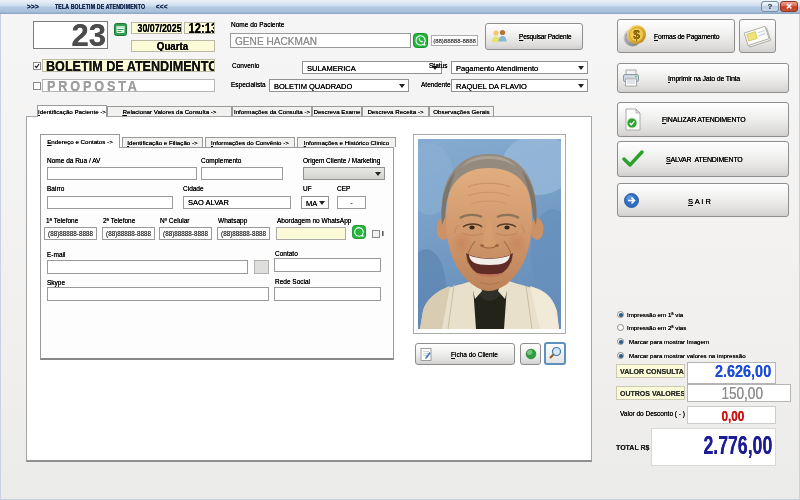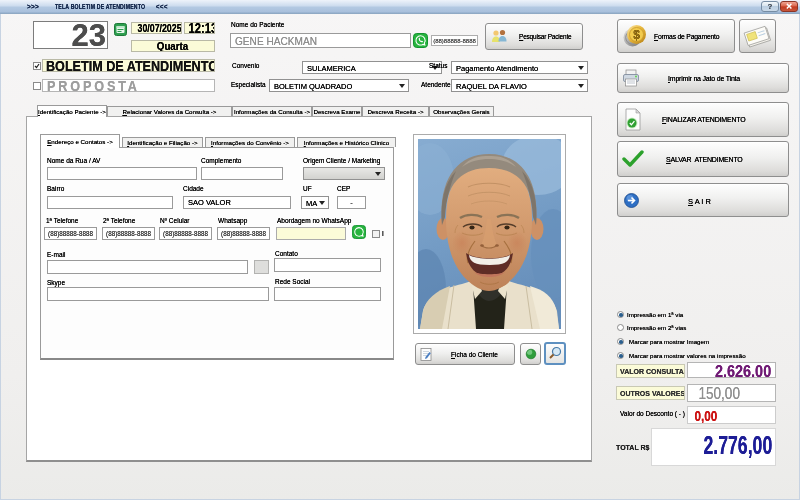--- a/index.html
+++ b/index.html
@@ -125,21 +125,21 @@
 <div class="abs label" style="left:201px; top:157px;">Complemento</div>
 <div class="abs input" style="left:201px; top:167px; width:82px; height:13px;"></div>
 <div class="abs label" style="left:303px; top:157px;">Origem Cliente / Marketing</div>
 <div class="abs combo" style="left:303px; top:167px; width:82px; height:13px; background:linear-gradient(#e8e8e6,#d2d2cf);">
     <span class="arrow"></span>
   </div>
 
 <div class="abs label" style="left:47px; top:185px;">Bairro</div>
 <div class="abs input" style="left:47px; top:196px; width:126px; height:13px;"></div>
 <div class="abs label" style="left:183px; top:185px;">Cidade</div>
-<div class="abs input" style="left:183px; top:196px; width:108px; height:13px; font-size:7.5px; line-height:12px; padding-left:4px; color:#000;">SAO VALOR</div>
+<div class="abs input" style="left:183px; top:196px; width:108px; height:13px; font-size:7.5px; line-height:12px; padding-left:4px; color:#000;">SAO ALVAR</div>
 <div class="abs label" style="left:303px; top:185px;">UF</div>
 <div class="abs combo" style="left:301px; top:196px; width:28px; height:13px;">
     <span class="combotext">MA</span>
     <span class="arrow"></span>
   </div>
 <div class="abs label" style="left:337px; top:185px;">CEP</div>
 <div class="abs input" style="left:337px; top:196px; width:29px; height:13px; font-size:7.5px; line-height:12px; text-align:center; color:#444;">-</div>
 
 <div class="abs label" style="left:46px; top:217px;">1ª Telefone</div>
 <div class="abs label" style="left:103px; top:217px;">2ª Telefone</div>
@@ -347,19 +347,19 @@
 <div class="abs radio sel" style="left:617px; top:311px;"></div>
 <div class="abs rlabel" style="left:627px; top:311px;">Impressão em 1ª via</div>
 <div class="abs radio" style="left:617px; top:324px;"></div>
 <div class="abs rlabel" style="left:627px; top:324px;">Impressão em 2ª vias</div>
 <div class="abs radio sel" style="left:617px; top:338px;"></div>
 <div class="abs rlabel" style="left:629px; top:338px;">Marcar para mostrar Imagem</div>
 <div class="abs radio sel" style="left:617px; top:352px;"></div>
 <div class="abs rlabel" style="left:629px; top:352px;">Marcar para mostrar valores na impressão</div>
 
 <div class="abs ybox" style="left:616px; top:364px; width:69px; height:14px; font-size:7px; font-weight:bold; color:#333; line-height:13px; padding-left:3px; border-color:#c9c9b4;">VALOR CONSULTA</div>
-<div class="abs input" style="left:687px; top:362px; width:89px; height:16px; font-size:17px; font-weight:bold; color:#701a75; text-align:right; line-height:17px; padding-right:4px; border-color:#b5b5b5;"><span style="display:inline-block; transform:scaleX(0.85); transform-origin:100% 50%;">2.626,00</span></div>
+<div class="abs input" style="left:687px; top:362px; width:89px; height:22px; font-size:17px; font-weight:bold; color:#1d4ed8; text-align:right; line-height:17px; padding-right:4px; border-color:#b5b5b5;"><span style="display:inline-block; transform:scaleX(0.85); transform-origin:100% 50%;">2.626,00</span></div>
 <div class="abs ybox" style="left:616px; top:386px; width:69px; height:14px; font-size:7px; font-weight:bold; color:#333; line-height:13px; padding-left:3px; border-color:#c9c9b4;">OUTROS VALORES</div>
-<div class="abs input" style="left:687px; top:384px; width:89px; height:18px; font-size:17px; color:#8f8f8f; text-align:left; line-height:17px; padding-right:4px; border-color:#b5b5b5;"><span style="display:inline-block; transform:scaleX(0.8); transform-origin:100% 50%;">150,00</span></div>
+<div class="abs input" style="left:687px; top:384px; width:104px; height:18px; font-size:17px; color:#8f8f8f; text-align:center; line-height:17px; padding-right:4px; border-color:#b5b5b5;"><span style="display:inline-block; transform:scaleX(0.8); transform-origin:100% 50%;">150,00</span></div>
 <div class="abs label" style="left:620px; top:410px; font-size:6.5px;">Valor do Desconto ( - )</div>
-<div class="abs input" style="left:687px; top:406px; width:89px; height:18px; font-size:15px; font-weight:bold; color:#cc1111; text-align:left; line-height:17px; padding-right:4px; border-color:#cccccc;"><span style="display:inline-block; transform:scaleX(0.78); transform-origin:100% 50%;">0,00</span></div>
+<div class="abs input" style="left:687px; top:406px; width:89px; height:18px; font-size:15px; font-weight:bold; color:#cc1111; text-align:center; line-height:17px; padding-right:4px; border-color:#cccccc;"><span style="display:inline-block; transform:scaleX(0.78); transform-origin:100% 50%;">0,00</span></div>
 <div class="abs label" style="left:616px; top:444px; font-size:7px; font-weight:bold; color:#222;">TOTAL R$</div>
 <div class="abs" style="left:651px; top:428px; width:125px; height:38px; background:#fff; border:1px solid #d8d8d8; font-size:26px; font-weight:bold; color:#1d1d96; text-align:right; line-height:32px; padding-right:3px;"><span style="display:inline-block; transform:scaleX(0.68); transform-origin:100% 50%;">2.776,00</span></div>
 
 </body></html>

